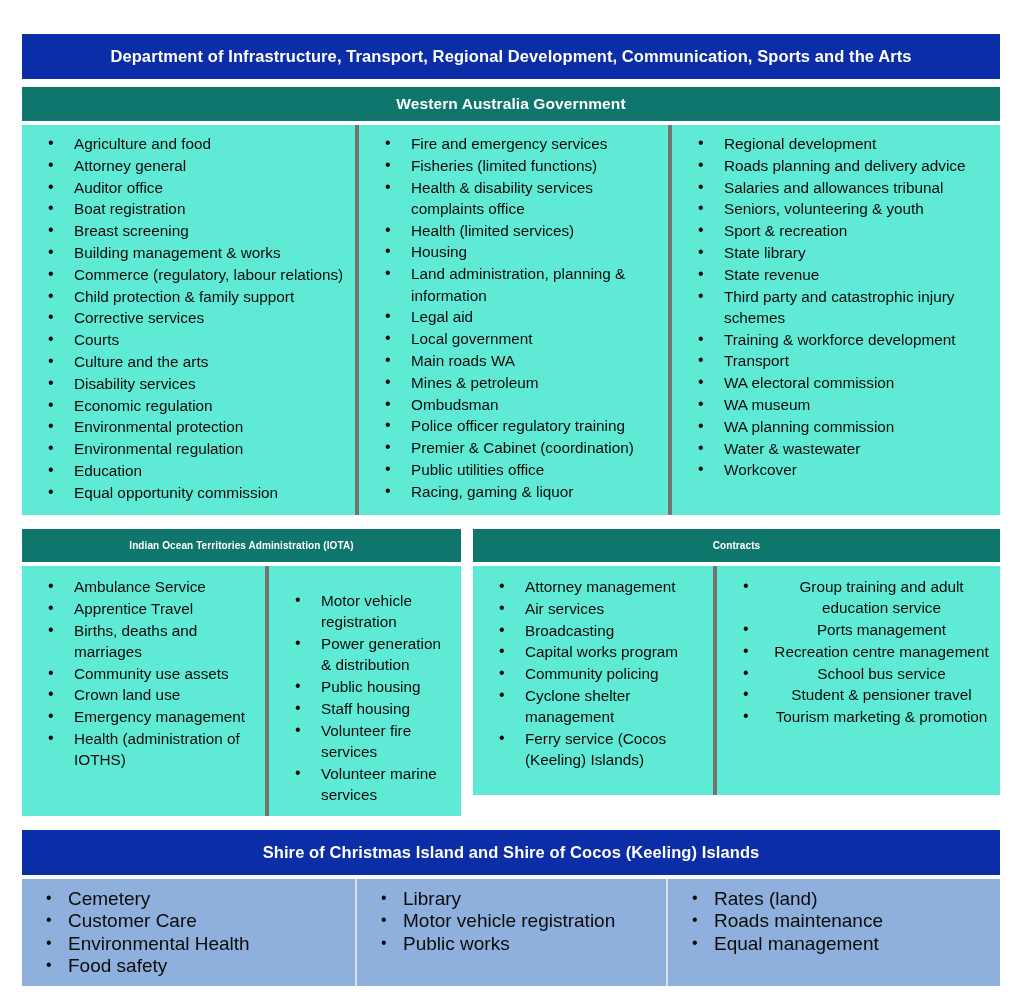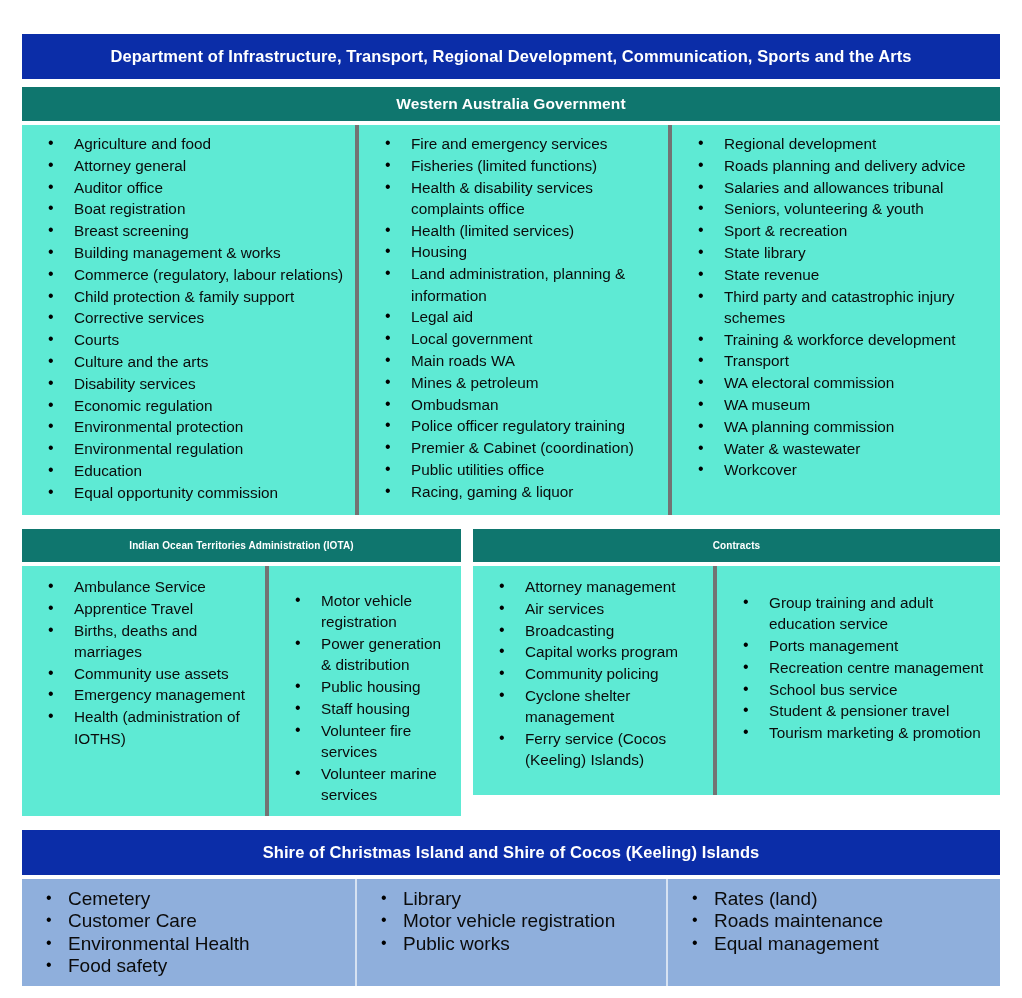--- a/index.html
+++ b/index.html
@@ -124,21 +124,21 @@
 
   
   .iota-c1 { flex: 0 0 243px; }
   .iota-c2 { flex: 1 1 auto; }
   
   .con-c1 { flex: 0 0 240px; }
   .con-c2 { flex: 1 1 auto; }
 
   .block .pcol { padding-top: 10px; }
   .iota-c2 ul.items, .con-c2 ul.items { margin-top: 14px; }
-  .con-c2 ul.items { margin-top: 16px; }
+  .con-c2 ul.items { margin-top: 0; text-align: center; }
 
   
   .wa-c1 { flex: 0 0 333px; }
   .wa-c2 { flex: 0 0 313px; }
   .wa-c3 { flex: 1 1 auto; }
   .wa-panel { min-height: 390px; }
   .wa-panel .pcol { padding-top: 8px; }
 
   
   .sh-c1 { flex: 0 0 333px; }
@@ -235,20 +235,21 @@
         <span>Indian Ocean Territories Administration (IOTA)</span>
       </div>
       <div class="gap-3"></div>
       <div class="panel">
         <div class="pcol iota-c1">
           <ul class="items" id="iota-col-0">
               <li>Ambulance Service</li>
               <li>Apprentice Travel</li>
               <li>Births, deaths and marriages</li>
               <li>Community use assets</li>
+              <li>Crown land use</li>
               <li>Emergency management</li>
               <li>Health (administration of IOTHS)</li>
             </ul>
         </div>
         <div class="pcol iota-c2">
           <ul class="items" id="iota-col-1">
               <li>Motor vehicle registration</li>
               <li>Power generation &amp; distribution</li>
               <li>Public housing</li>
               <li>Staff housing</li>

